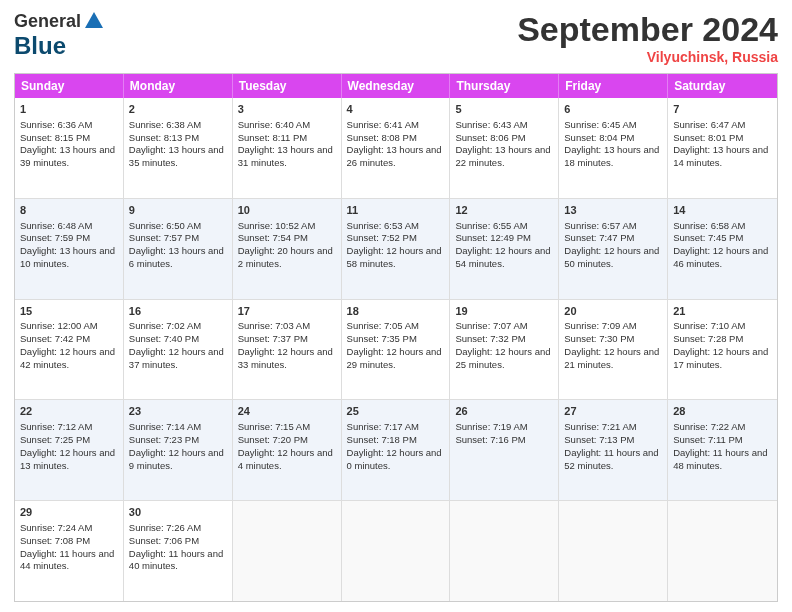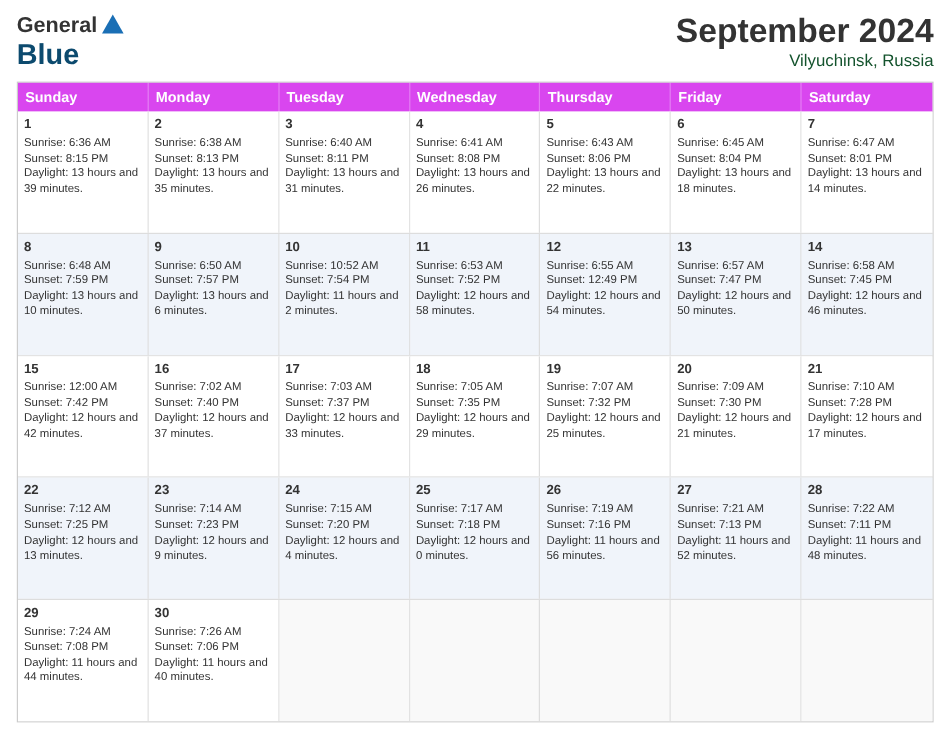--- a/index.html
+++ b/index.html
@@ -45,27 +45,28 @@
     }
     .logo-icon {
       width: 22px;
       height: 22px;
       margin-left: 2px;
     }
     .title-block {
       text-align: right;
     }
     .month-title {
-      font-size: 28px;
+      font-size: 34px;
       font-weight: bold;
       color: #333;
     }
     .location {
       font-size: 14px;
-      color: #14532d;
+      color: #ef4444;
+      font-weight: bold;
     }
     .calendar {
       flex: 1;
       display: flex;
       flex-direction: column;
       border: 1px solid #ccc;
     }
     .cal-header {
       display: grid;
       grid-template-columns: repeat(7, 1fr);
@@ -148,41 +149,41 @@
           <div class="cal-cell"><span class="day-num">2</span><span>Sunrise: 6:38 AM</span><br><span>Sunset: 8:13 PM</span><br><span>Daylight: 13 hours and 35 minutes.</span></div>
           <div class="cal-cell"><span class="day-num">3</span><span>Sunrise: 6:40 AM</span><br><span>Sunset: 8:11 PM</span><br><span>Daylight: 13 hours and 31 minutes.</span></div>
           <div class="cal-cell"><span class="day-num">4</span><span>Sunrise: 6:41 AM</span><br><span>Sunset: 8:08 PM</span><br><span>Daylight: 13 hours and 26 minutes.</span></div>
           <div class="cal-cell"><span class="day-num">5</span><span>Sunrise: 6:43 AM</span><br><span>Sunset: 8:06 PM</span><br><span>Daylight: 13 hours and 22 minutes.</span></div>
           <div class="cal-cell"><span class="day-num">6</span><span>Sunrise: 6:45 AM</span><br><span>Sunset: 8:04 PM</span><br><span>Daylight: 13 hours and 18 minutes.</span></div>
           <div class="cal-cell"><span class="day-num">7</span><span>Sunrise: 6:47 AM</span><br><span>Sunset: 8:01 PM</span><br><span>Daylight: 13 hours and 14 minutes.</span></div>
         </div>
         <div class="cal-row">
           <div class="cal-cell"><span class="day-num">8</span><span>Sunrise: 6:48 AM</span><br><span>Sunset: 7:59 PM</span><br><span>Daylight: 13 hours and 10 minutes.</span></div>
           <div class="cal-cell"><span class="day-num">9</span><span>Sunrise: 6:50 AM</span><br><span>Sunset: 7:57 PM</span><br><span>Daylight: 13 hours and 6 minutes.</span></div>
-          <div class="cal-cell"><span class="day-num">10</span><span>Sunrise: 10:52 AM</span><br><span>Sunset: 7:54 PM</span><br><span>Daylight: 11 hours and 2 minutes.</span></div>
+          <div class="cal-cell"><span class="day-num">10</span><span>Sunrise: 10:52 AM</span><br><span>Sunset: 7:54 PM</span><br><span>Daylight: 20 hours and 2 minutes.</span></div>
           <div class="cal-cell"><span class="day-num">11</span><span>Sunrise: 6:53 AM</span><br><span>Sunset: 7:52 PM</span><br><span>Daylight: 12 hours and 58 minutes.</span></div>
           <div class="cal-cell"><span class="day-num">12</span><span>Sunrise: 6:55 AM</span><br><span>Sunset: 12:49 PM</span><br><span>Daylight: 12 hours and 54 minutes.</span></div>
           <div class="cal-cell"><span class="day-num">13</span><span>Sunrise: 6:57 AM</span><br><span>Sunset: 7:47 PM</span><br><span>Daylight: 12 hours and 50 minutes.</span></div>
           <div class="cal-cell"><span class="day-num">14</span><span>Sunrise: 6:58 AM</span><br><span>Sunset: 7:45 PM</span><br><span>Daylight: 12 hours and 46 minutes.</span></div>
         </div>
         <div class="cal-row">
           <div class="cal-cell"><span class="day-num">15</span><span>Sunrise: 12:00 AM</span><br><span>Sunset: 7:42 PM</span><br><span>Daylight: 12 hours and 42 minutes.</span></div>
           <div class="cal-cell"><span class="day-num">16</span><span>Sunrise: 7:02 AM</span><br><span>Sunset: 7:40 PM</span><br><span>Daylight: 12 hours and 37 minutes.</span></div>
           <div class="cal-cell"><span class="day-num">17</span><span>Sunrise: 7:03 AM</span><br><span>Sunset: 7:37 PM</span><br><span>Daylight: 12 hours and 33 minutes.</span></div>
           <div class="cal-cell"><span class="day-num">18</span><span>Sunrise: 7:05 AM</span><br><span>Sunset: 7:35 PM</span><br><span>Daylight: 12 hours and 29 minutes.</span></div>
           <div class="cal-cell"><span class="day-num">19</span><span>Sunrise: 7:07 AM</span><br><span>Sunset: 7:32 PM</span><br><span>Daylight: 12 hours and 25 minutes.</span></div>
           <div class="cal-cell"><span class="day-num">20</span><span>Sunrise: 7:09 AM</span><br><span>Sunset: 7:30 PM</span><br><span>Daylight: 12 hours and 21 minutes.</span></div>
           <div class="cal-cell"><span class="day-num">21</span><span>Sunrise: 7:10 AM</span><br><span>Sunset: 7:28 PM</span><br><span>Daylight: 12 hours and 17 minutes.</span></div>
         </div>
         <div class="cal-row">
           <div class="cal-cell"><span class="day-num">22</span><span>Sunrise: 7:12 AM</span><br><span>Sunset: 7:25 PM</span><br><span>Daylight: 12 hours and 13 minutes.</span></div>
           <div class="cal-cell"><span class="day-num">23</span><span>Sunrise: 7:14 AM</span><br><span>Sunset: 7:23 PM</span><br><span>Daylight: 12 hours and 9 minutes.</span></div>
           <div class="cal-cell"><span class="day-num">24</span><span>Sunrise: 7:15 AM</span><br><span>Sunset: 7:20 PM</span><br><span>Daylight: 12 hours and 4 minutes.</span></div>
           <div class="cal-cell"><span class="day-num">25</span><span>Sunrise: 7:17 AM</span><br><span>Sunset: 7:18 PM</span><br><span>Daylight: 12 hours and 0 minutes.</span></div>
-          <div class="cal-cell"><span class="day-num">26</span><span>Sunrise: 7:19 AM</span><br><span>Sunset: 7:16 PM</span><br><span>Daylight: 11 hours and 56 minutes.</span></div>
+          <div class="cal-cell"><span class="day-num">26</span><span>Sunrise: 7:19 AM</span><br><span>Sunset: 7:16 PM</span><br></div>
           <div class="cal-cell"><span class="day-num">27</span><span>Sunrise: 7:21 AM</span><br><span>Sunset: 7:13 PM</span><br><span>Daylight: 11 hours and 52 minutes.</span></div>
           <div class="cal-cell"><span class="day-num">28</span><span>Sunrise: 7:22 AM</span><br><span>Sunset: 7:11 PM</span><br><span>Daylight: 11 hours and 48 minutes.</span></div>
         </div>
         <div class="cal-row">
           <div class="cal-cell"><span class="day-num">29</span><span>Sunrise: 7:24 AM</span><br><span>Sunset: 7:08 PM</span><br><span>Daylight: 11 hours and 44 minutes.</span></div>
           <div class="cal-cell"><span class="day-num">30</span><span>Sunrise: 7:26 AM</span><br><span>Sunset: 7:06 PM</span><br><span>Daylight: 11 hours and 40 minutes.</span></div>
           <div class="cal-cell empty"></div>
           <div class="cal-cell empty"></div>
           <div class="cal-cell empty"></div>
           <div class="cal-cell empty"></div>

